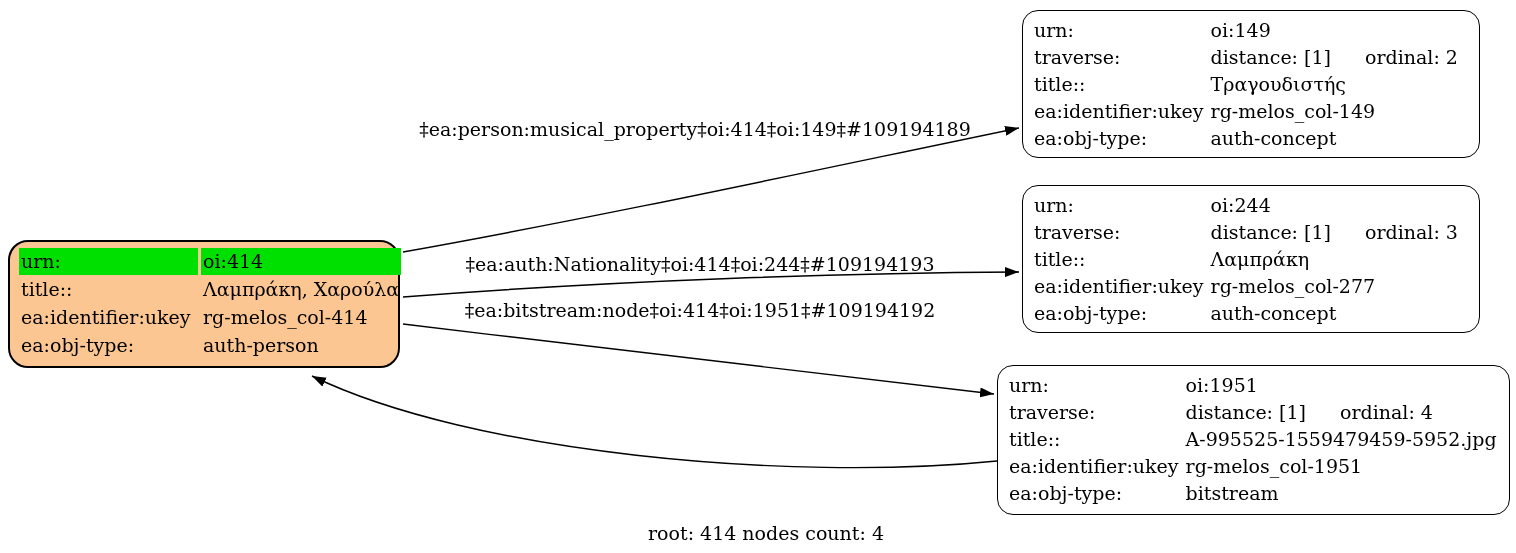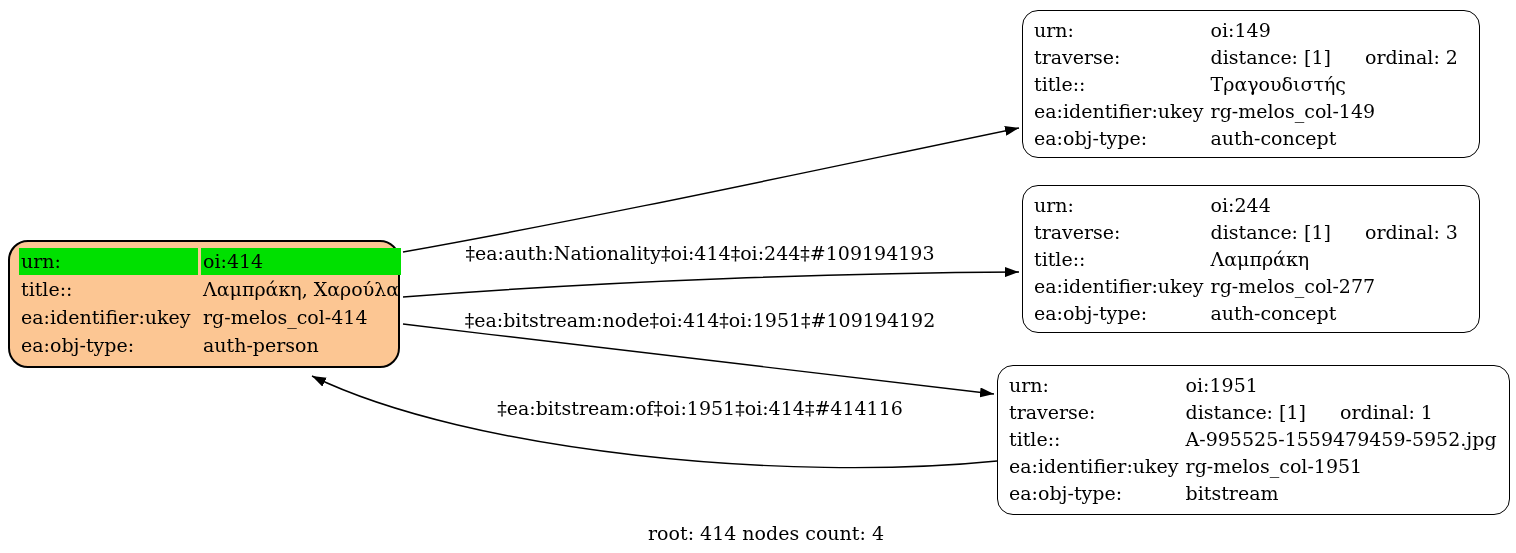--- a/index.html
+++ b/index.html
@@ -126,37 +126,37 @@
 
   <div class="node" style="left:997px; top:365px; width:513px; height:150px;">
     <table>
       <tbody>
           <tr>
         <td class="k">urn:</td>
         <td class="v">oi:1951</td>
       </tr>
       <tr>
         <td class="k">traverse:</td>
-        <td class="v"><span>distance: [1]</span><span class="ordinal">ordinal: 1</span></td>
+        <td class="v"><span>distance: [1]</span><span class="ordinal">ordinal: 4</span></td>
       </tr>
       <tr>
         <td class="k">title::</td>
         <td class="v">A-995525-1559479459-5952.jpg</td>
       </tr>
       <tr>
         <td class="k">ea:identifier:ukey</td>
         <td class="v">rg-melos_col-1951</td>
       </tr>
       <tr>
         <td class="k">ea:obj-type:</td>
         <td class="v">bitstream</td>
       </tr>
     </tbody>
       </table>
   </div>
 
-  <div class="edge-label" style="left:700px; top:240px;">‡ea:auth:Nationality‡oi:414‡oi:244‡#109194193</div>
-  <div class="edge-label" style="left:700px; top:307px;">‡ea:bitstream:node‡oi:414‡oi:1951‡#109194192</div>
-  <div class="edge-label" style="left:700px; top:395px;">‡ea:bitstream:of‡oi:1951‡oi:414‡#414116</div>
+  <div class="edge-label" style="left:695px; top:116px;">‡ea:person:musical_property‡oi:414‡oi:149‡#109194189</div>
+  <div class="edge-label" style="left:700px; top:251px;">‡ea:auth:Nationality‡oi:414‡oi:244‡#109194193</div>
+  <div class="edge-label" style="left:700px; top:297px;">‡ea:bitstream:node‡oi:414‡oi:1951‡#109194192</div>
 
   <div class="footer">root: 414 nodes count: 4</div>
 
 </div>
 
 </body></html>

